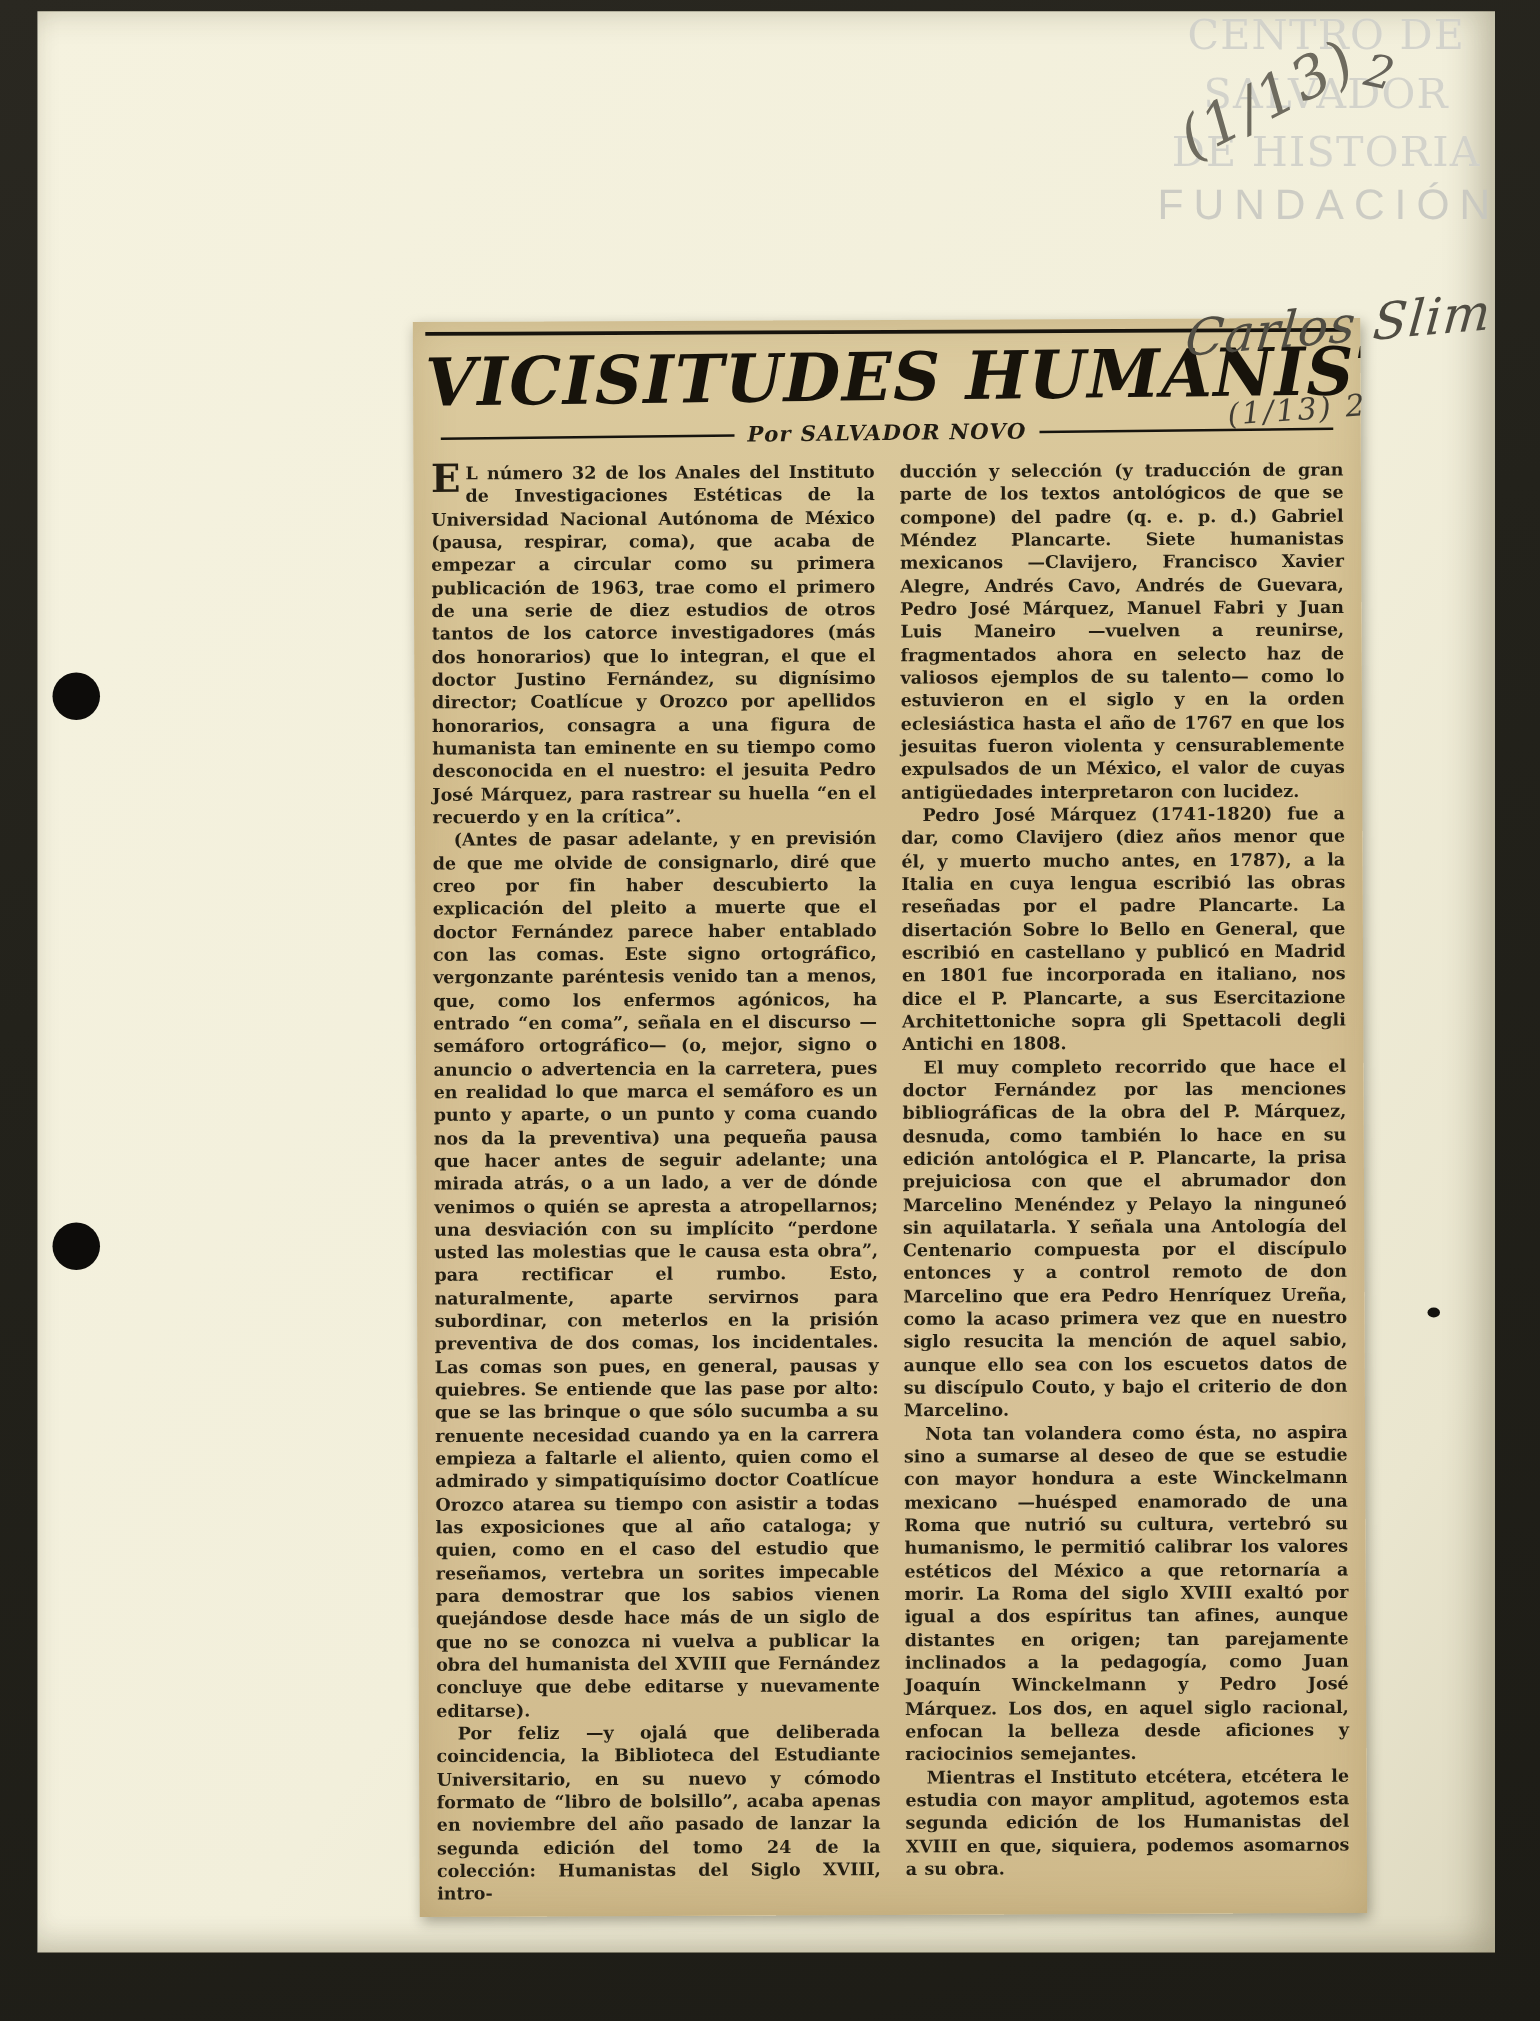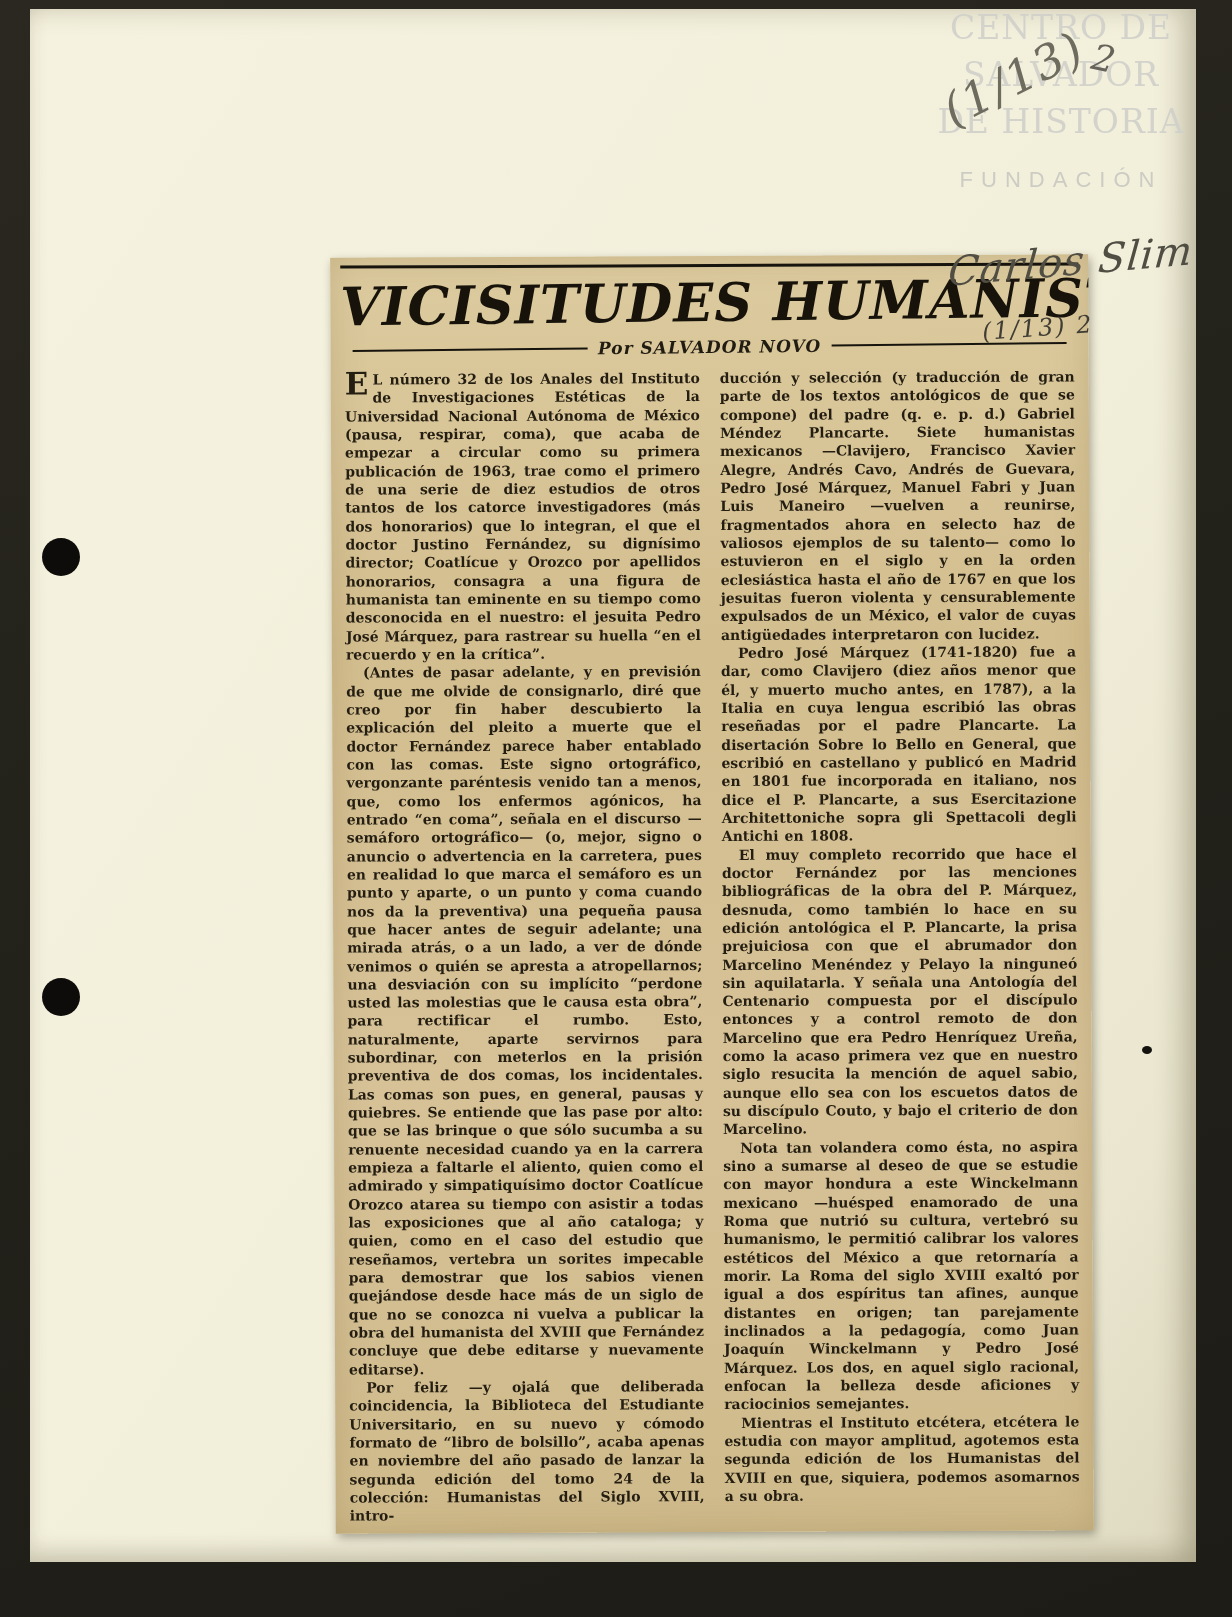--- a/index.html
+++ b/index.html
@@ -18,21 +18,21 @@
   .hole-2{left:42px;top:978px;}
   .ink-dot{position:absolute;left:1142px;top:1046px;width:10px;height:8px;border-radius:50%;background:#14120e;}
 
   
   .watermark{position:absolute;top:4px;right:36px;width:270px;text-align:center;z-index:3;pointer-events:none;}
   .wm-line{
     font-family:"DejaVu Serif", serif;font-size:33px;line-height:47px;letter-spacing:1px;
     color:rgba(206,206,199,0.88);text-shadow:0 0 1px rgba(255,255,255,0.25);
   }
   .wm-foundation{
-    margin-top:22px;font-family:"Liberation Sans", sans-serif;font-size:22px;
+    margin-top:0;font-family:"Liberation Sans", sans-serif;font-size:34px;
     letter-spacing:8px;color:rgba(198,198,191,0.85);
   }
 
   
   .hand{position:absolute;z-index:6;font-family:"DejaVu Serif", serif;font-style:italic;pointer-events:none;}
   .ann-fraction{left:938px;top:52px;font-size:46px;color:#6e6b5f;transform:rotate(-27deg);letter-spacing:2px;}
   .ann-two{left:1092px;top:38px;font-size:36px;color:#66635a;transform:rotate(12deg);}
   .signature{
     left:948px;top:238px;font-size:40px;color:#504d43;
     transform:rotate(-5deg) skewX(-10deg);letter-spacing:1px;white-space:nowrap;

